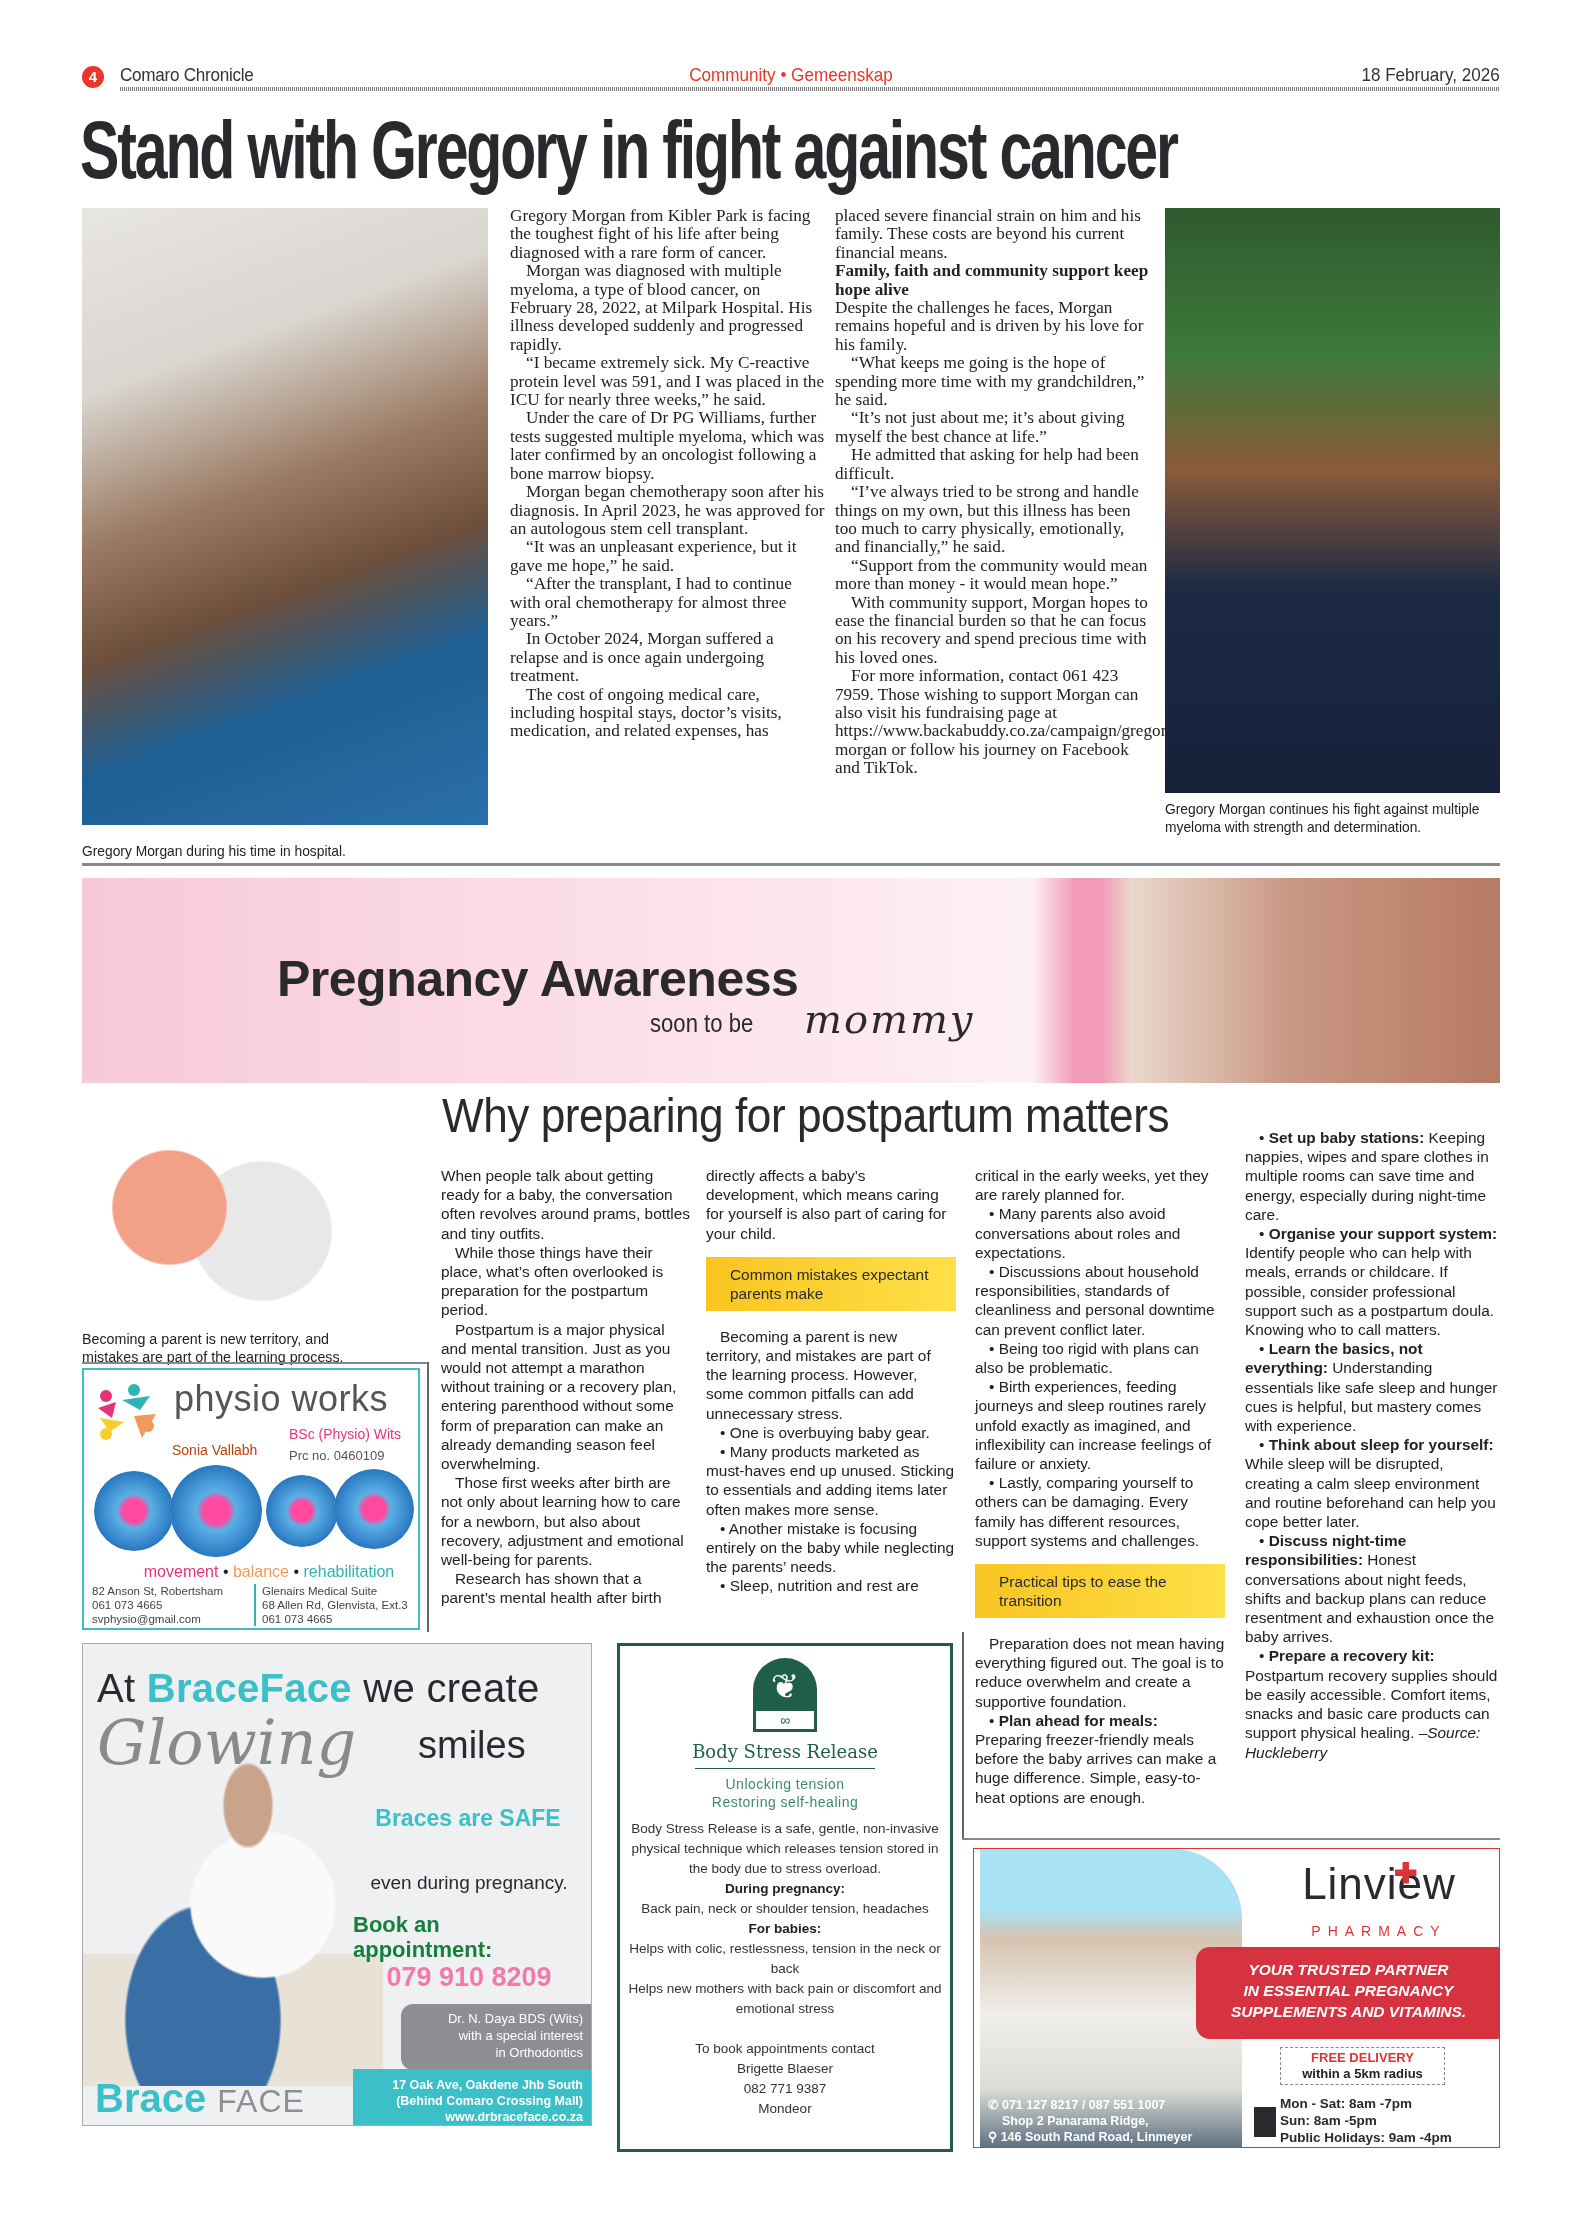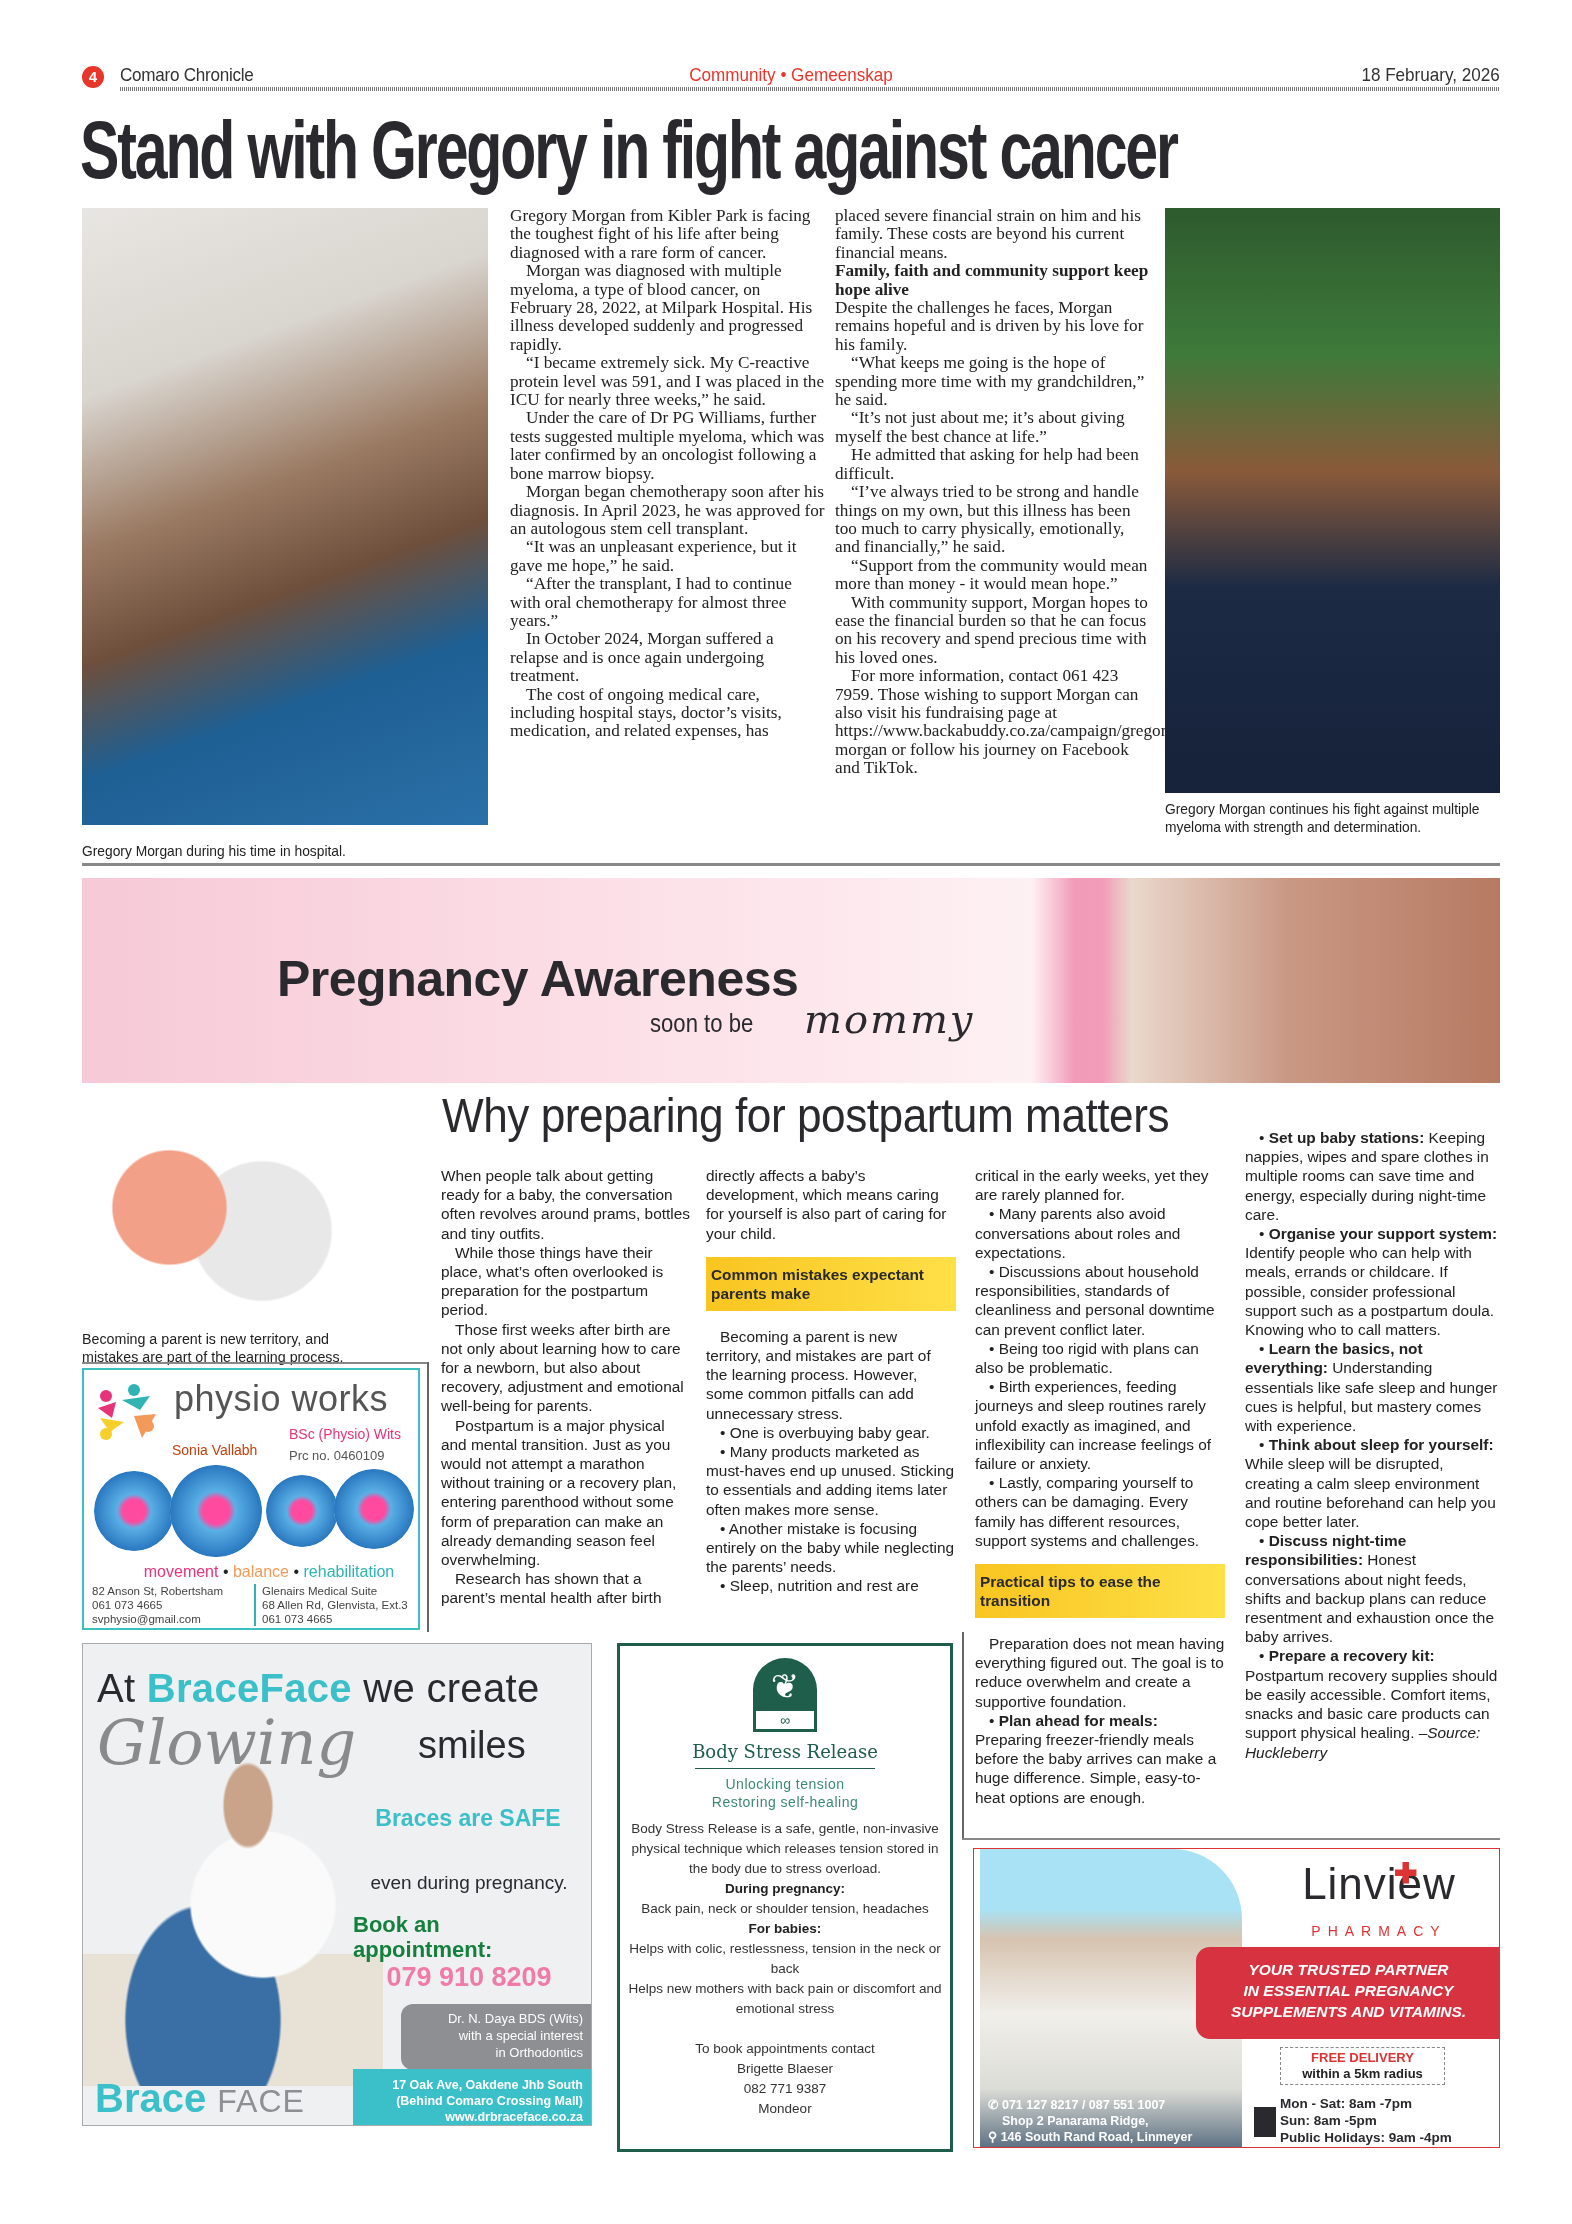--- a/index.html
+++ b/index.html
@@ -48,21 +48,21 @@
     background: radial-gradient(circle at 35% 50%, #f3a089 0 28%, transparent 29%), radial-gradient(circle at 72% 60%, #e8e8e8 0 30%, transparent 31%), #fff; }
   .cap3 { left: 82px; top: 1330px; width: 330px; font-size: 15.5px; }
   .pp-head { left: 442px; top: 1088px; font-size: 48px; color: #2a2a2e; letter-spacing: -0.5px; transform: scaleX(0.92); transform-origin: left; white-space: nowrap; }
   .col-sans { font-family: "Liberation Sans", sans-serif; font-size: 15.4px; line-height: 19.2px; color: #222; }
   .col-sans p { text-indent: 14px; }
   .col-sans p.noind { text-indent: 0; }
   .pcol1 { left: 441px; top: 1166px; width: 250px; }
   .pcol2 { left: 706px; top: 1166px; width: 250px; }
   .pcol3 { left: 975px; top: 1166px; width: 250px; }
   .pcol4 { left: 1245px; top: 1128px; width: 255px; }
-  .yellow-box { background: linear-gradient(90deg, #f9c521, #fde047); padding: 8px 5px; font-weight: bold; font-size: 15.4px; line-height: 19px; color: #2a2a2e; margin: 14px 0 16px 0; }
+  .yellow-box { background: linear-gradient(90deg, #f9c521, #fde047); padding: 8px 24px; font-weight: normal; font-size: 15.4px; line-height: 19px; color: #2a2a2e; margin: 14px 0 16px 0; }
 
   .vrule { width: 2px; background: #666; }
 
   
   .physio { left: 82px; top: 1368px; width: 338px; height: 262px; border: 2px solid #3bbfbf; background: #fff; }
   .physio .logo { position: absolute; left: 10px; top: 12px; width: 65px; height: 60px; }
   .physio .name { position: absolute; left: 90px; top: 8px; font-size: 36px; color: #555; font-weight: normal; letter-spacing: 0.5px; }
   .physio .person { position: absolute; left: 88px; top: 72px; font-size: 14px; color: #c2410c; }
   .physio .qual { position: absolute; left: 205px; top: 56px; font-size: 14px; color: #e6337a; }
   .physio .prc { position: absolute; left: 205px; top: 78px; font-size: 13px; color: #555; }
@@ -166,22 +166,22 @@
   <div class="banner-script">mommy</div>
 </div>
 
 <div class="abs photo-couple"></div>
 <div class="abs caption cap3">Becoming a parent is new territory, and mistakes are part of the learning process.</div>
 <div class="abs pp-head">Why preparing for postpartum matters</div>
 
 <div class="abs col-sans pcol1">
   <p class="noind">When people talk about getting ready for a baby, the conversation often revolves around prams, bottles and tiny outfits.</p>
   <p>While those things have their place, what’s often overlooked is preparation for the postpartum period.</p>
+  <p>Postpartum is a major physical and mental transition. Just as you would not attempt a marathon without training or a recovery plan, entering parenthood without some form of preparation can make an already demanding season feel overwhelming.</p>
   <p>Those first weeks after birth are not only about learning how to care for a newborn, but also about recovery, adjustment and emotional well-being for parents.</p>
-  <p>Postpartum is a major physical and mental transition. Just as you would not attempt a marathon without training or a recovery plan, entering parenthood without some form of preparation can make an already demanding season feel overwhelming.</p>
   <p>Research has shown that a parent’s mental health after birth</p>
 </div>
 
 <div class="abs col-sans pcol2">
   <p class="noind">directly affects a baby’s development, which means caring for yourself is also part of caring for your child.</p>
   <div class="yellow-box">Common mistakes expectant parents make</div>
   <p>Becoming a parent is new territory, and mistakes are part of the learning process. However, some common pitfalls can add unnecessary stress.</p>
   <p>• One is overbuying baby gear.</p>
   <p>• Many products marketed as must-haves end up unused. Sticking to essentials and adding items later often makes more sense.</p>
   <p>• Another mistake is focusing entirely on the baby while neglecting the parents’ needs.</p>

